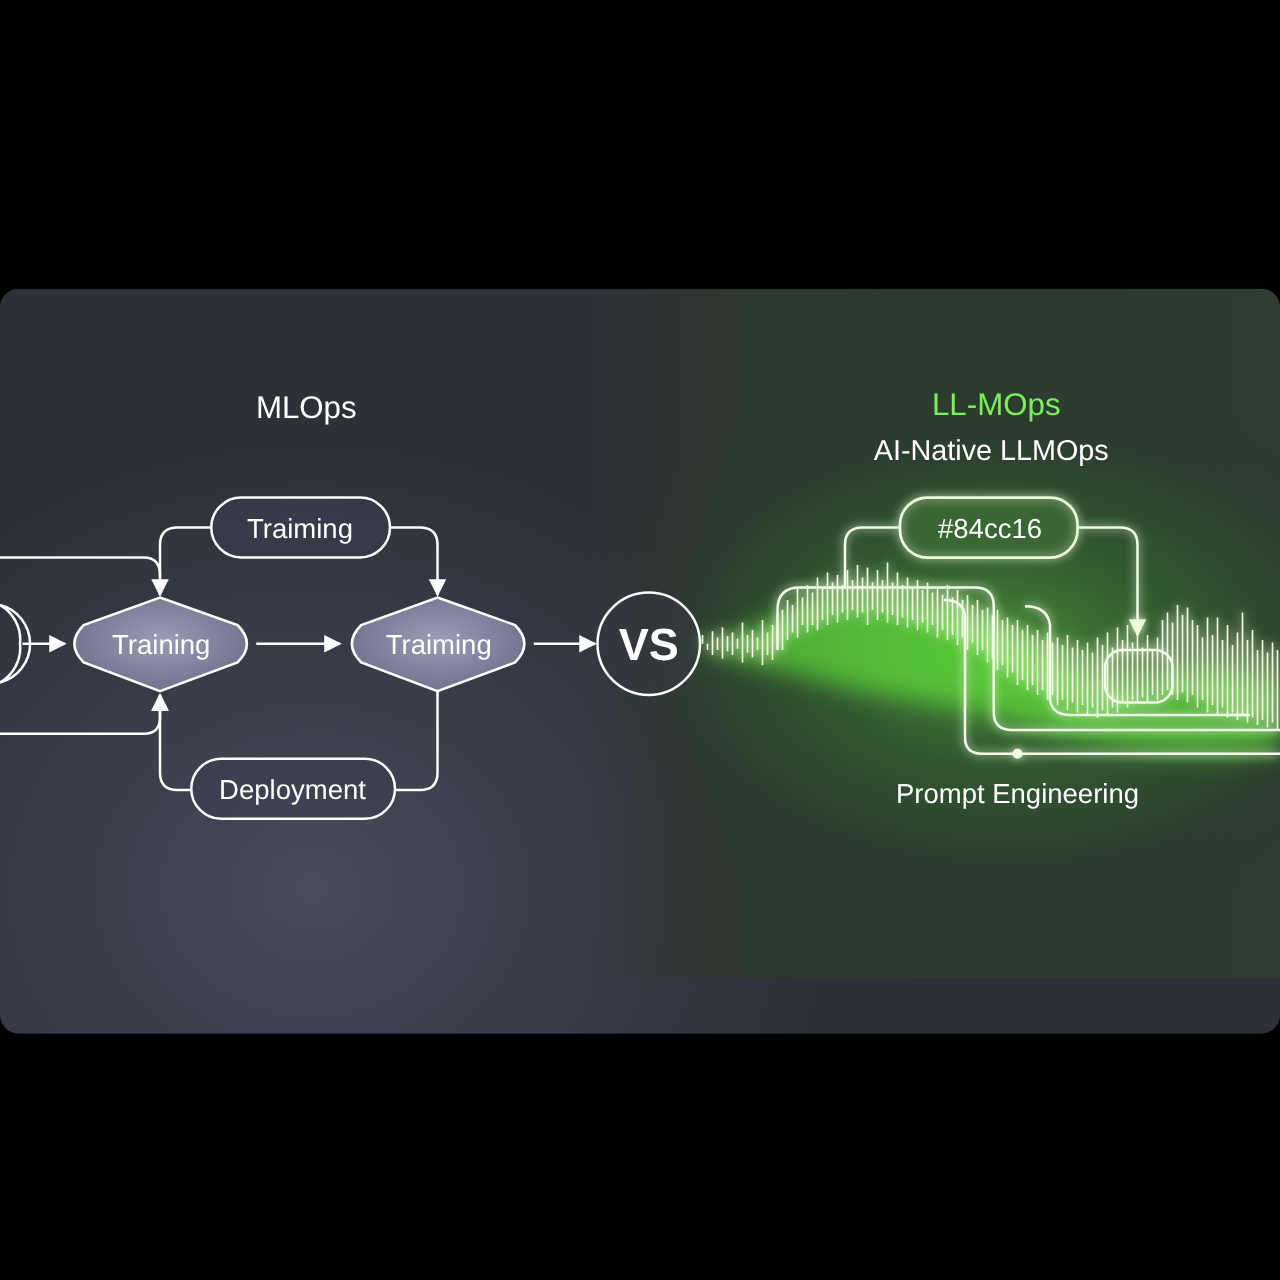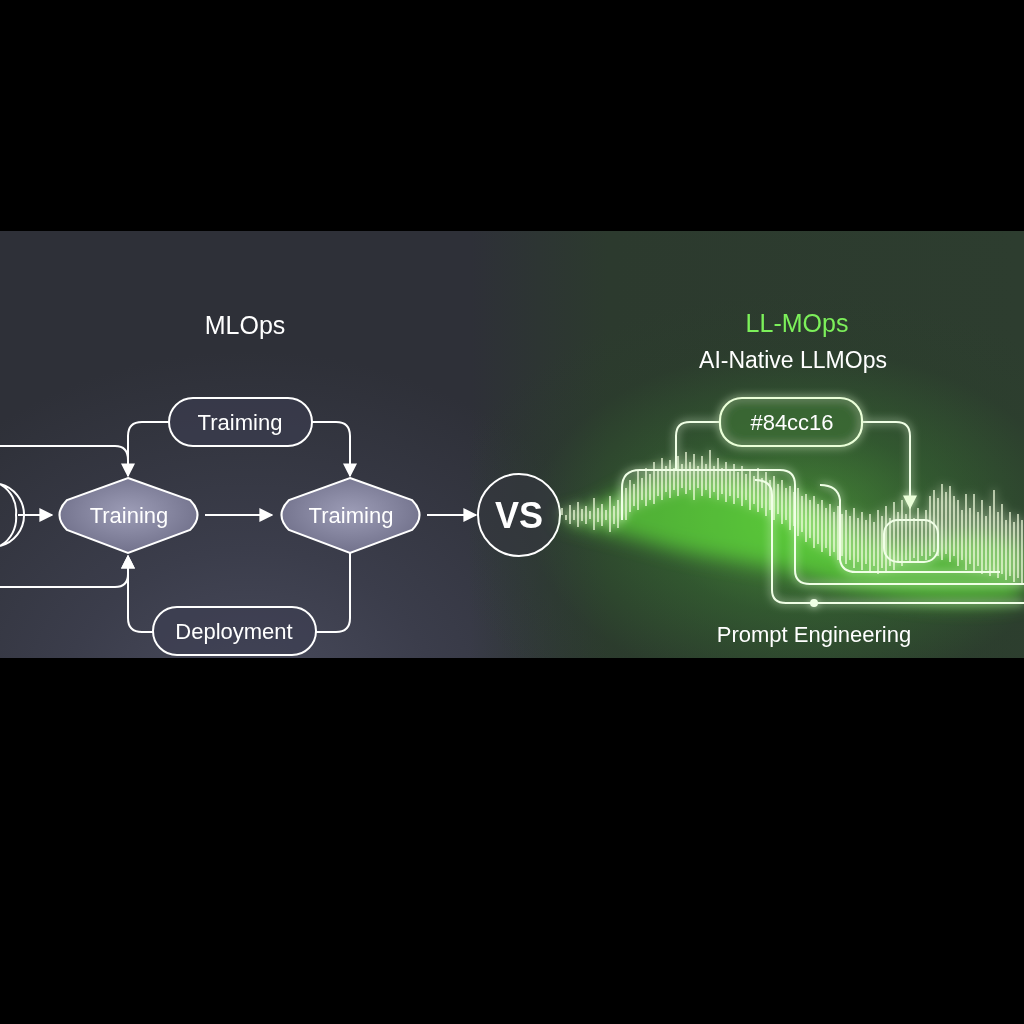--- a/index.html
+++ b/index.html
@@ -1,22 +1,23 @@
 <!DOCTYPE html>
 <html><head>
 <meta charset="utf-8">
 <style>
   html, body { margin: 0; padding: 0; background: #000; }
   body { width: 1024px; height: 1024px; position: relative; overflow: hidden; font-family: "Liberation Sans", sans-serif; }
   .band {
-    position: absolute; left: 0; top: 231px; width: 1024px; height: 427px;
+    position: absolute; left: 0; top: 231px; width: 1024px; height: 596px;
     background:
       radial-gradient(ellipse 420px 360px at 250px 480px, #4a4c5e 0%, #3b3d4b 45%, #2e3038 100%),
       #2f3136;
     overflow: hidden;
+    border-radius: 15px;
   }
   .band-right {
     position: absolute; left: 470px; top: 0; width: 554px; height: 551px;
     background:
       radial-gradient(ellipse 360px 230px at 330px 290px, rgba(90,200,60,0.55) 0%, rgba(60,140,50,0.35) 40%, rgba(40,70,40,0.15) 75%, rgba(0,0,0,0) 100%),
       linear-gradient(90deg, rgba(47,49,54,0) 0%, #2c3a2e 25%, #2d3d2f 100%);
   }
   svg.diagram { position: absolute; left: 0; top: 0; }
   .t { font-family: "Liberation Sans", sans-serif; fill: #ffffff; }
   .title-ml { font-size: 25px; }

